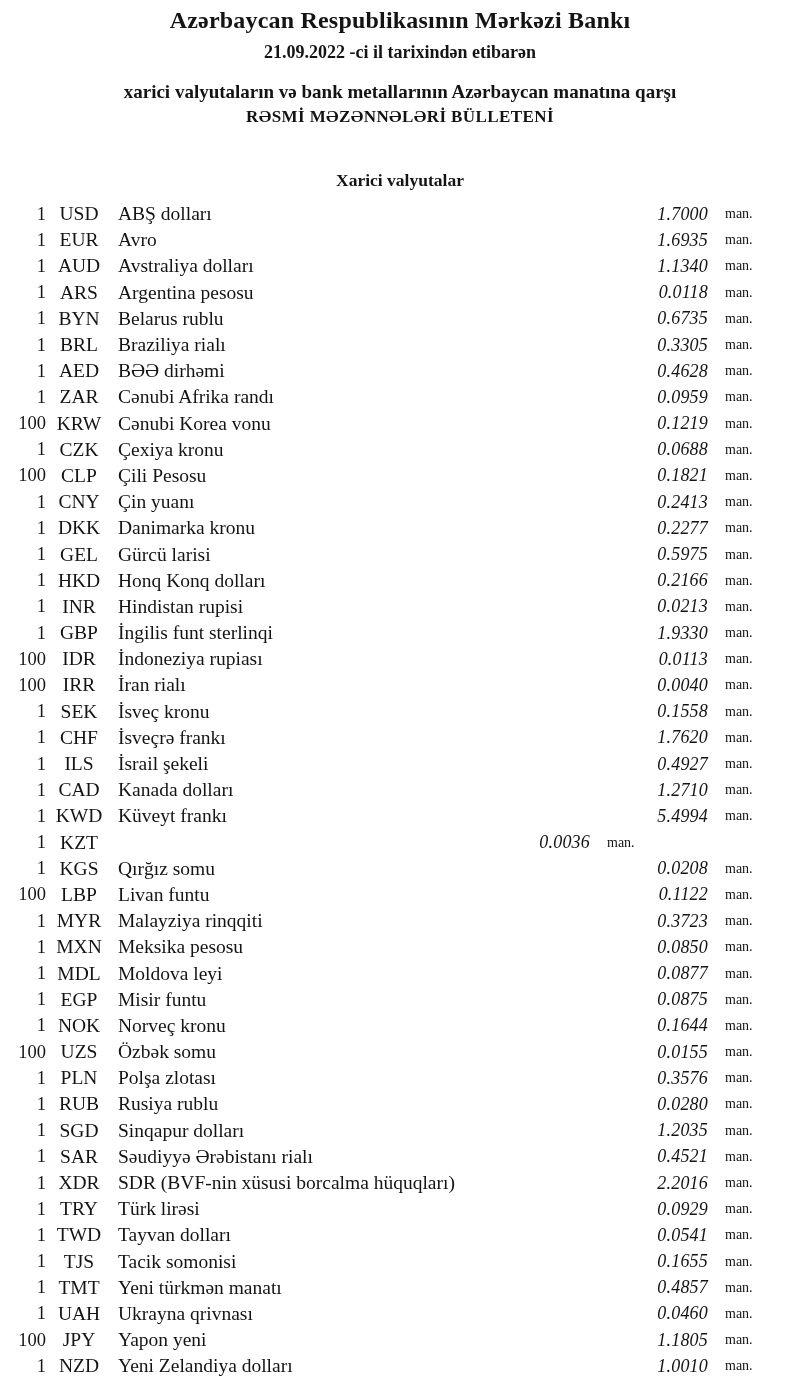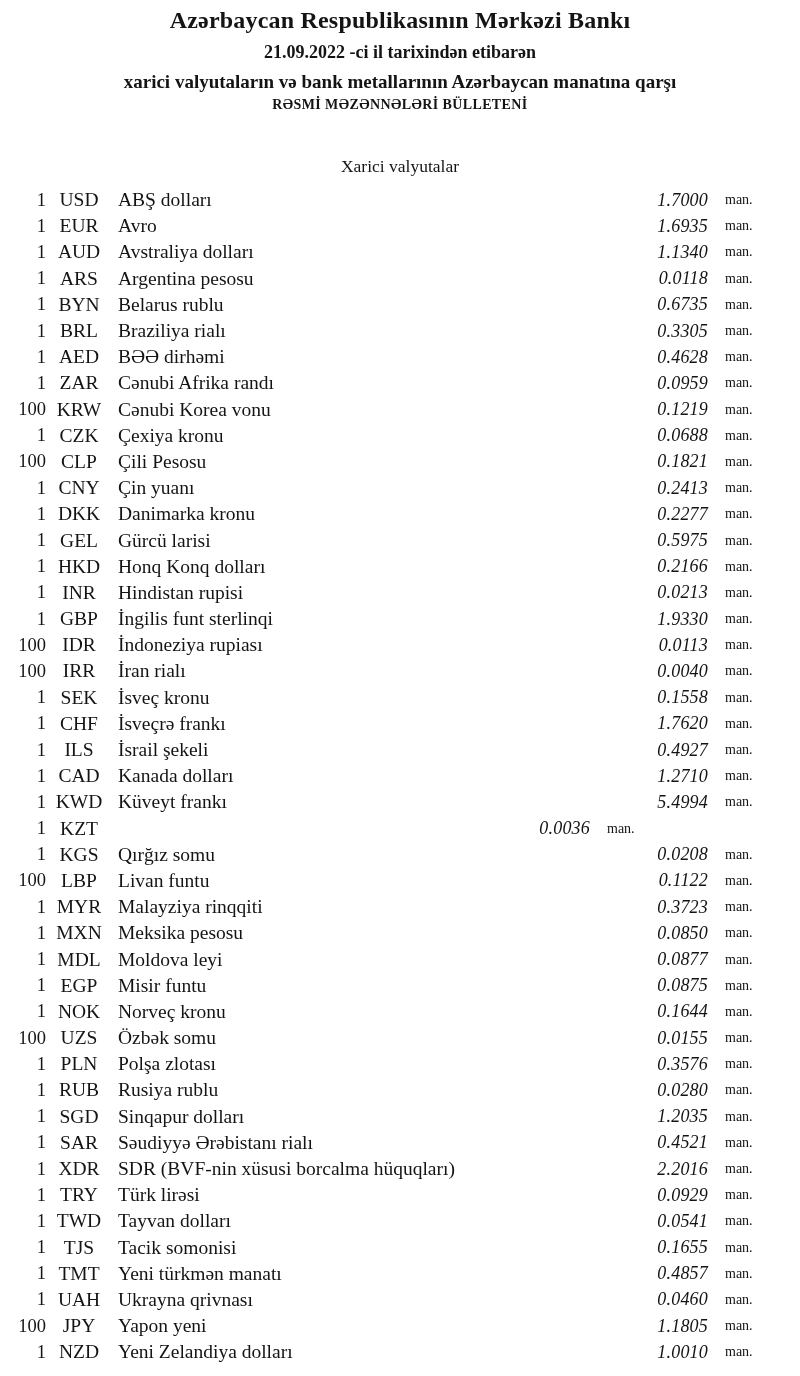--- a/index.html
+++ b/index.html
@@ -24,37 +24,37 @@
     font-weight: bold;
     letter-spacing: 0.2px;
   }
   .date-line {
     margin-top: 8px;
     text-align: center;
     font-size: 18px;
     font-weight: bold;
   }
   .subtitle-line {
-    margin-top: 8px;
+    margin-top: 18px;
     text-align: center;
     font-size: 19px;
     font-weight: bold;
   }
   .bulletin-title {
     margin-top: 4px;
     text-align: center;
-    font-size: 14px;
+    font-size: 17px;
     font-weight: bold;
     letter-spacing: 0.4px;
   }
   .section-title {
     margin-top: 43px;
     text-align: center;
     font-size: 17.5px;
-    font-weight: normal;
+    font-weight: bold;
   }
   .rows {
     margin-top: 10px;
     padding-right: 30px;
   }
   .row {
     display: grid;
     grid-template-columns: 46px 66px 1fr 118px 62px;
     height: 26.2px;
     align-items: center;

